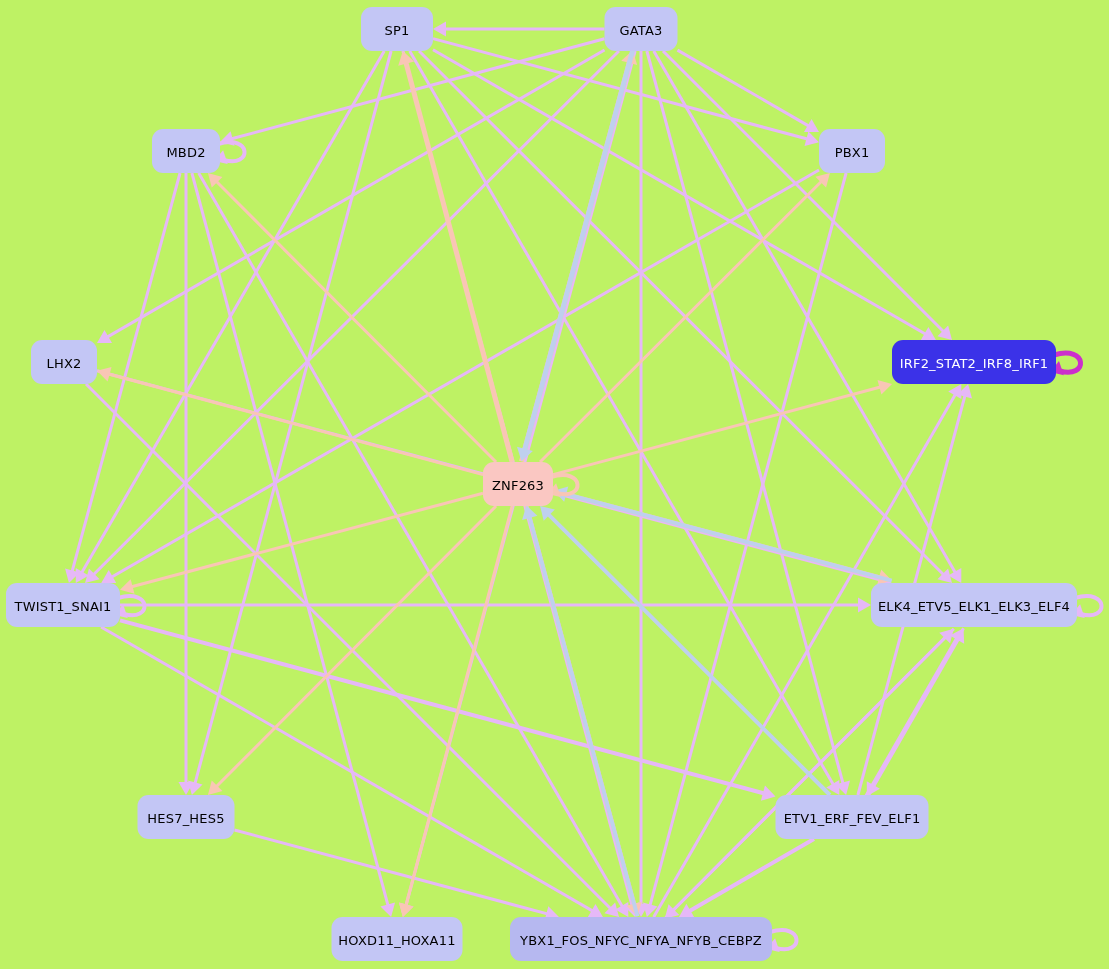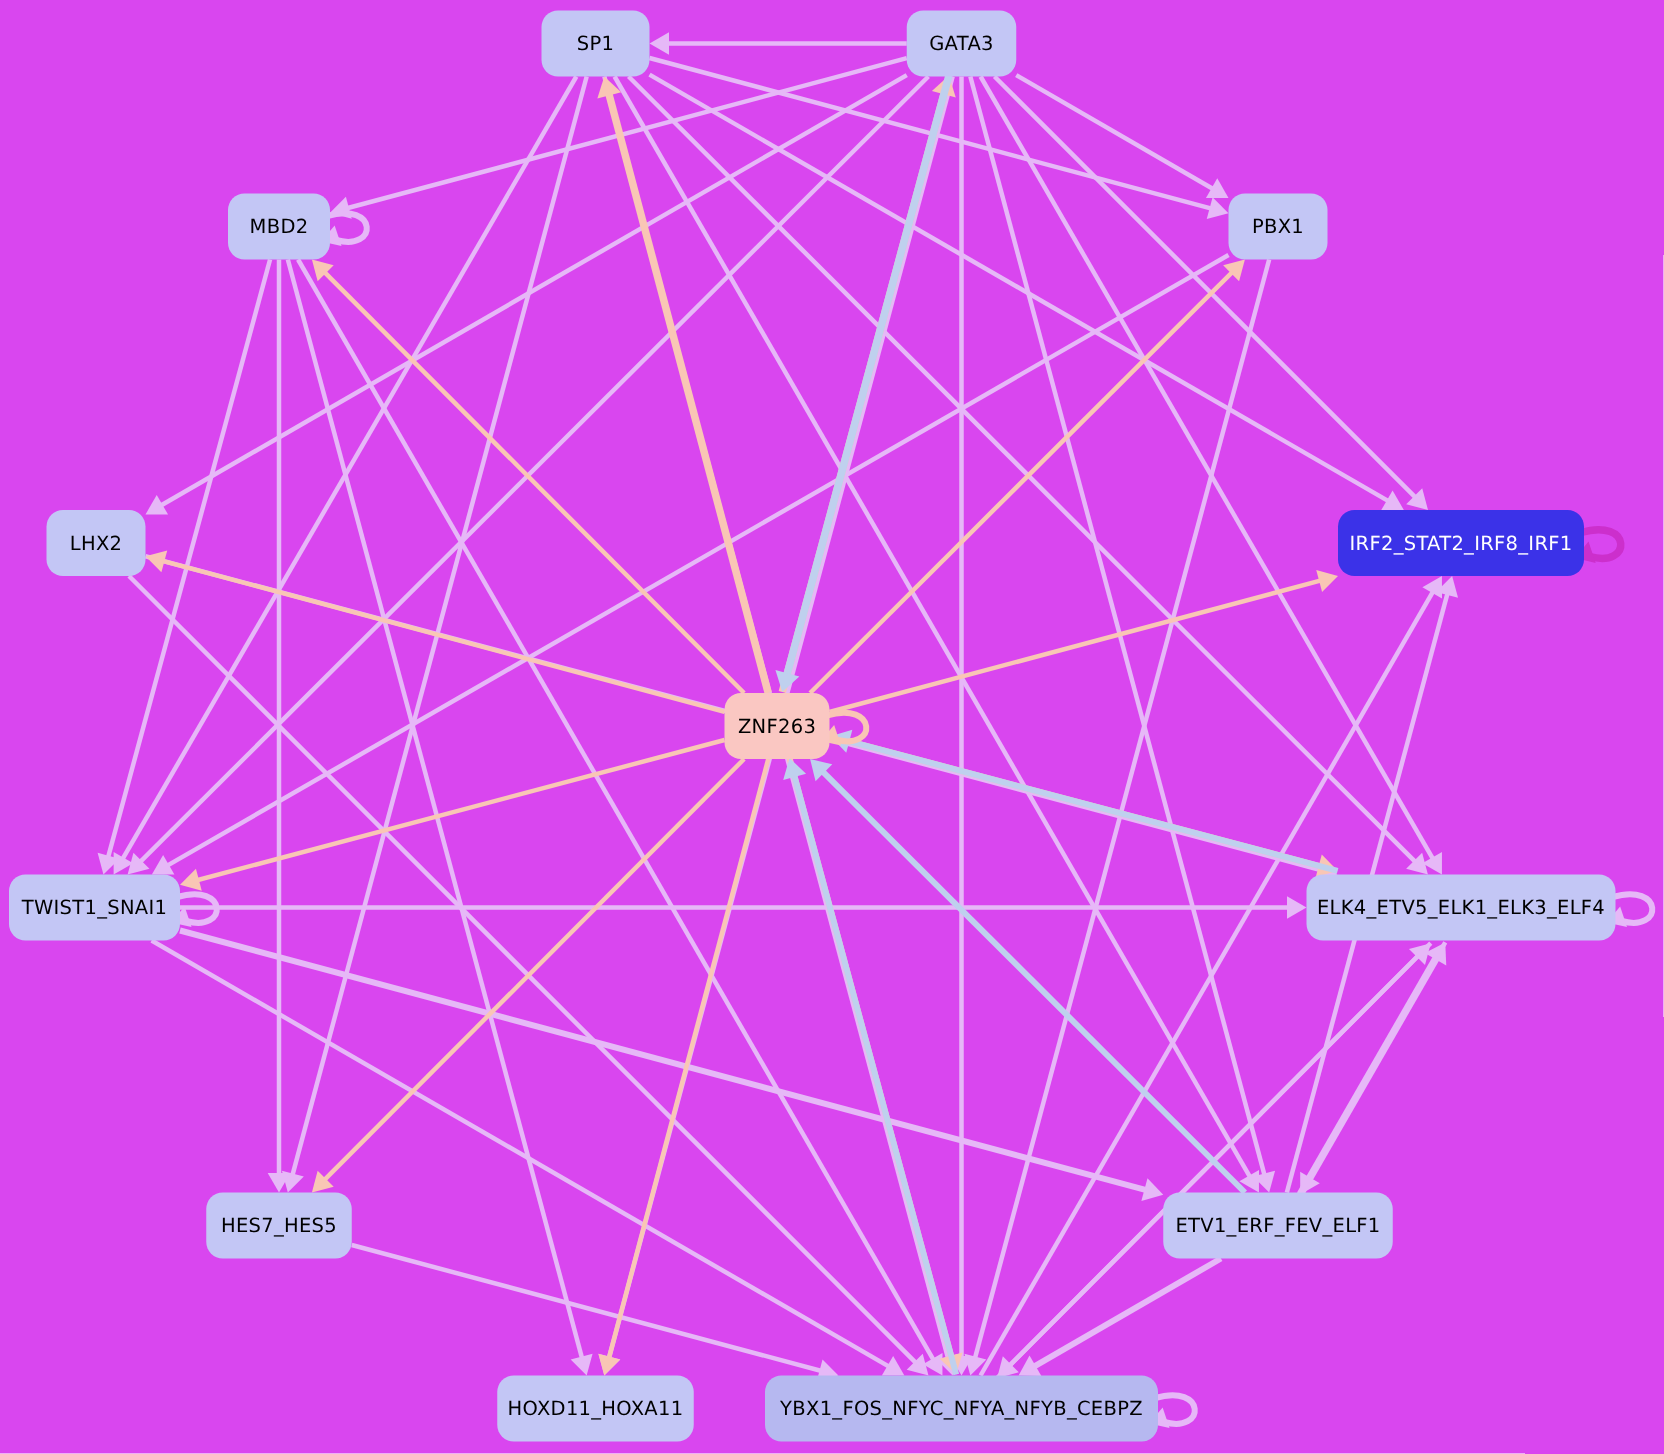--- a/index.html
+++ b/index.html
@@ -7,21 +7,21 @@
     padding: 0;
     background: #ffffff;
   }
   body {
     font-family: "DejaVu Sans", "Liberation Sans", sans-serif;
   }
   #graph-root {
     position: relative;
     width: 1109px;
     height: 969px;
-    background: #d946ef;
+    background: #bef264;
     overflow: hidden;
   }
   svg#network-canvas {
     position: absolute;
     left: 0;
     top: 0;
     width: 1109px;
     height: 969px;
     display: block;
   }

